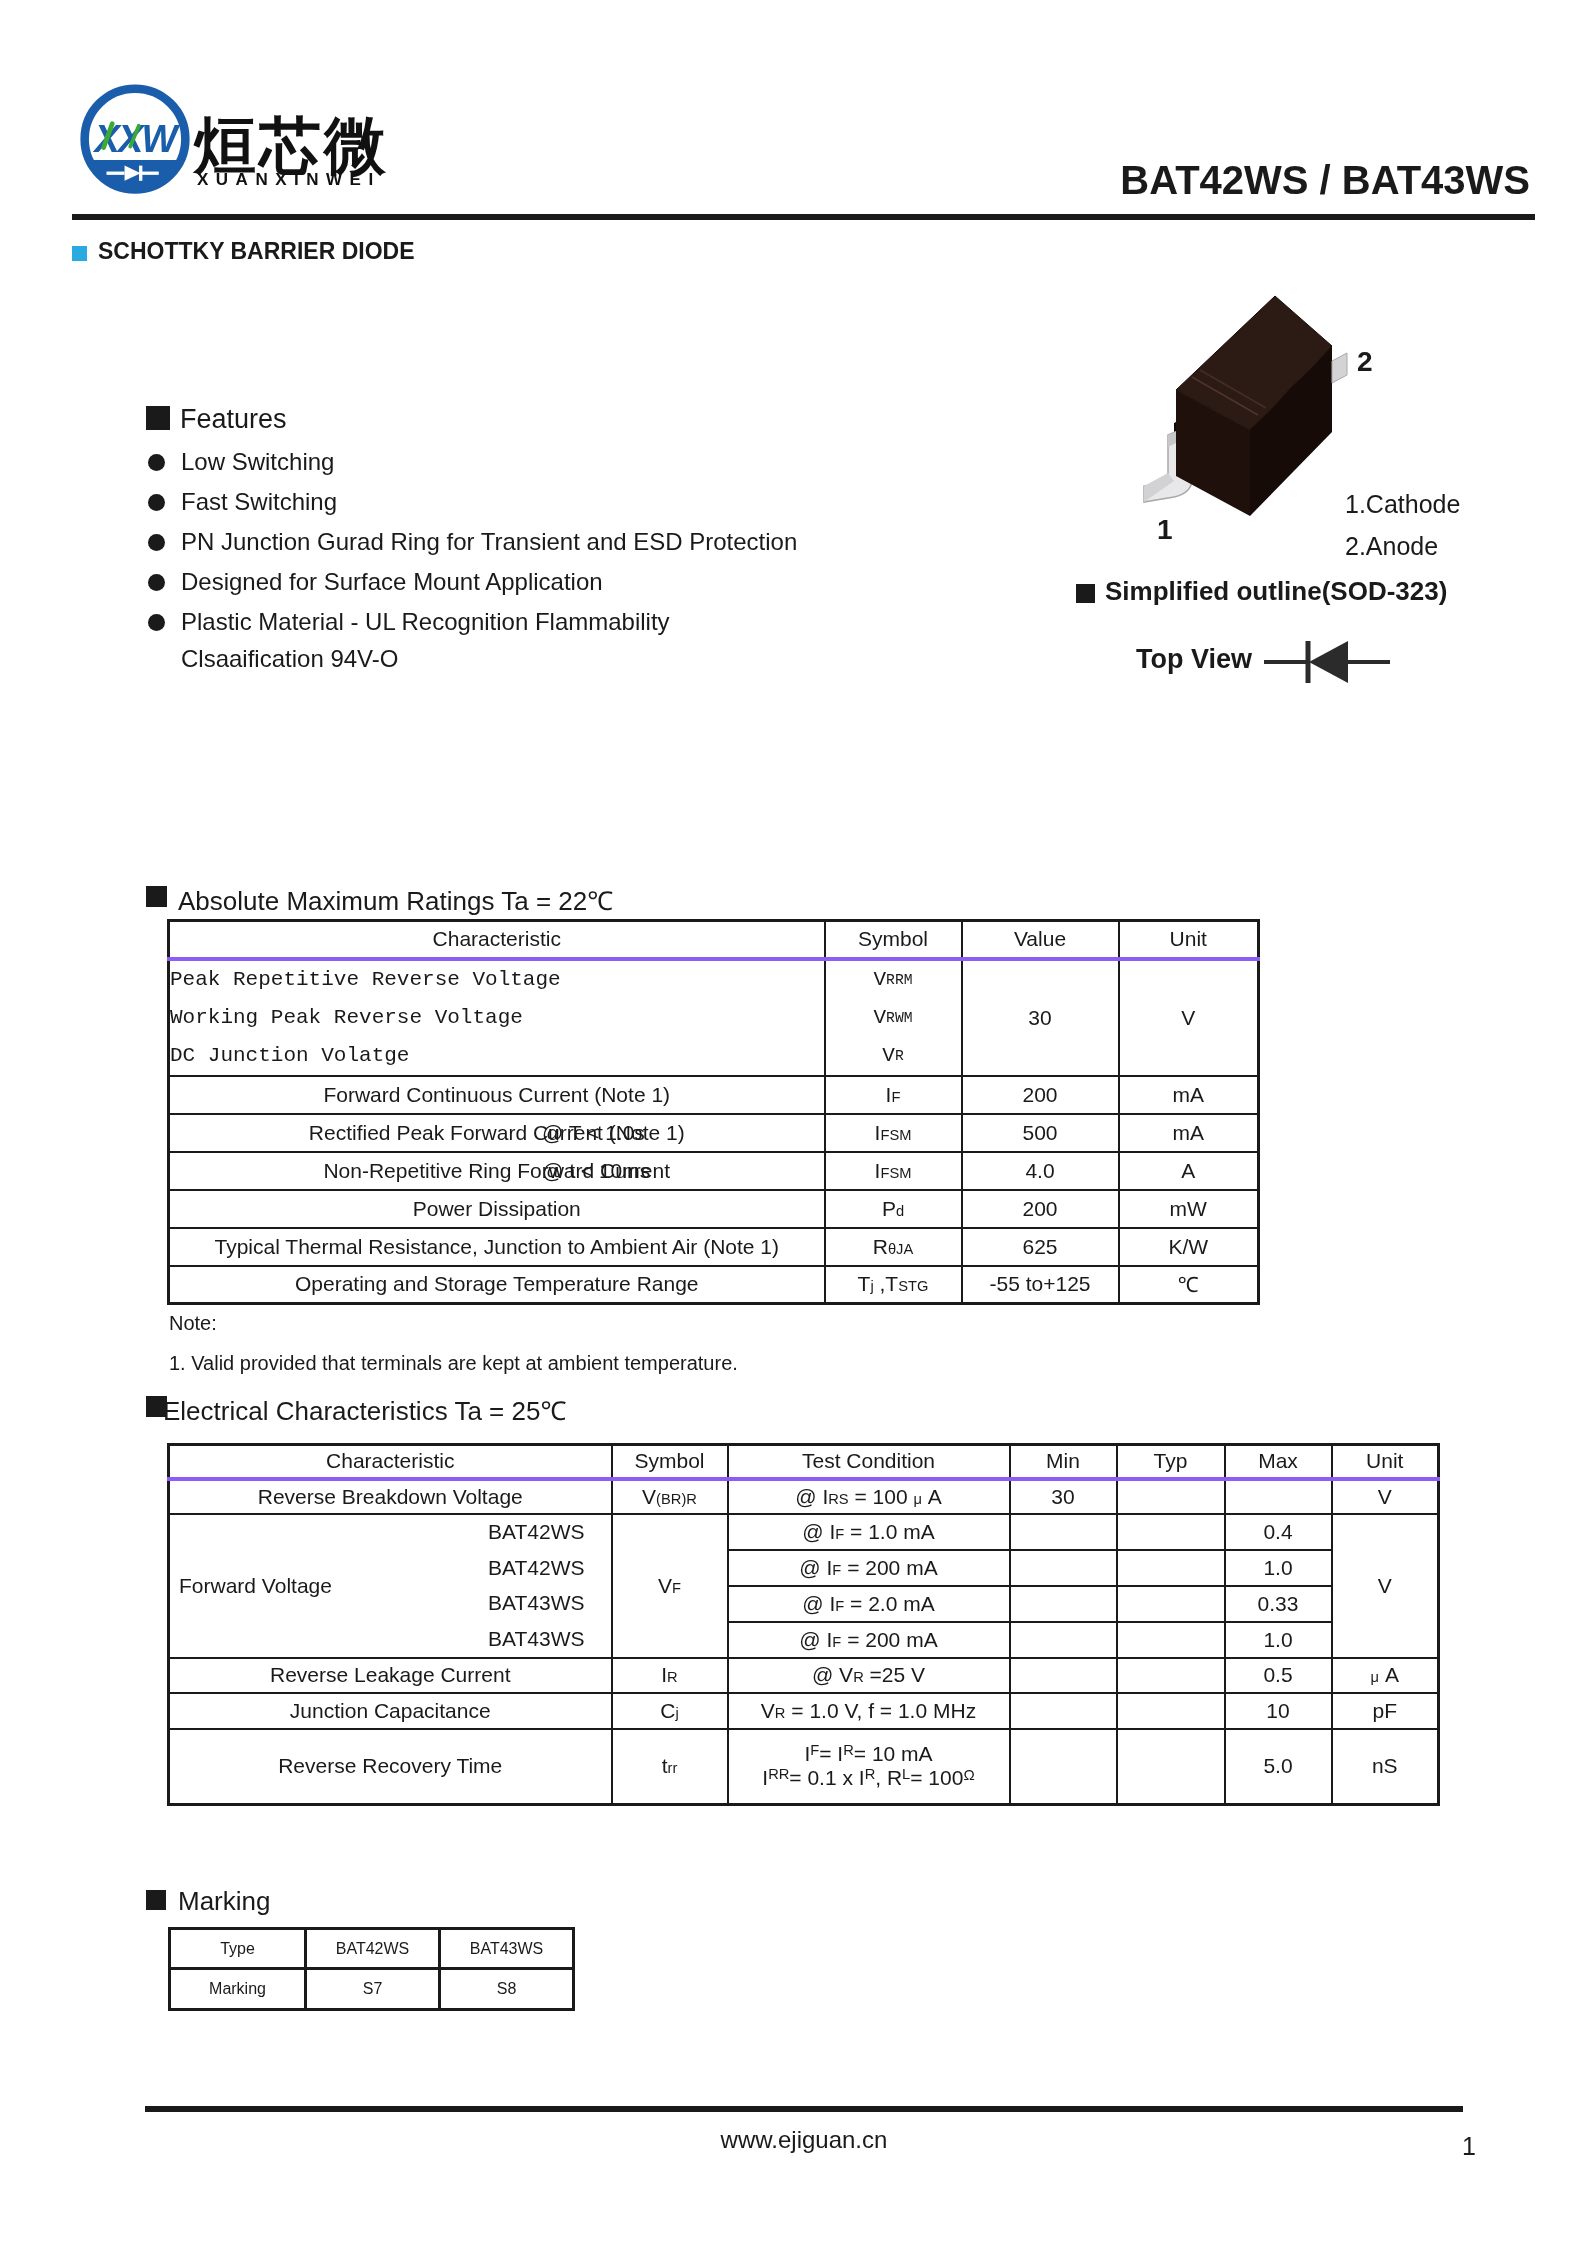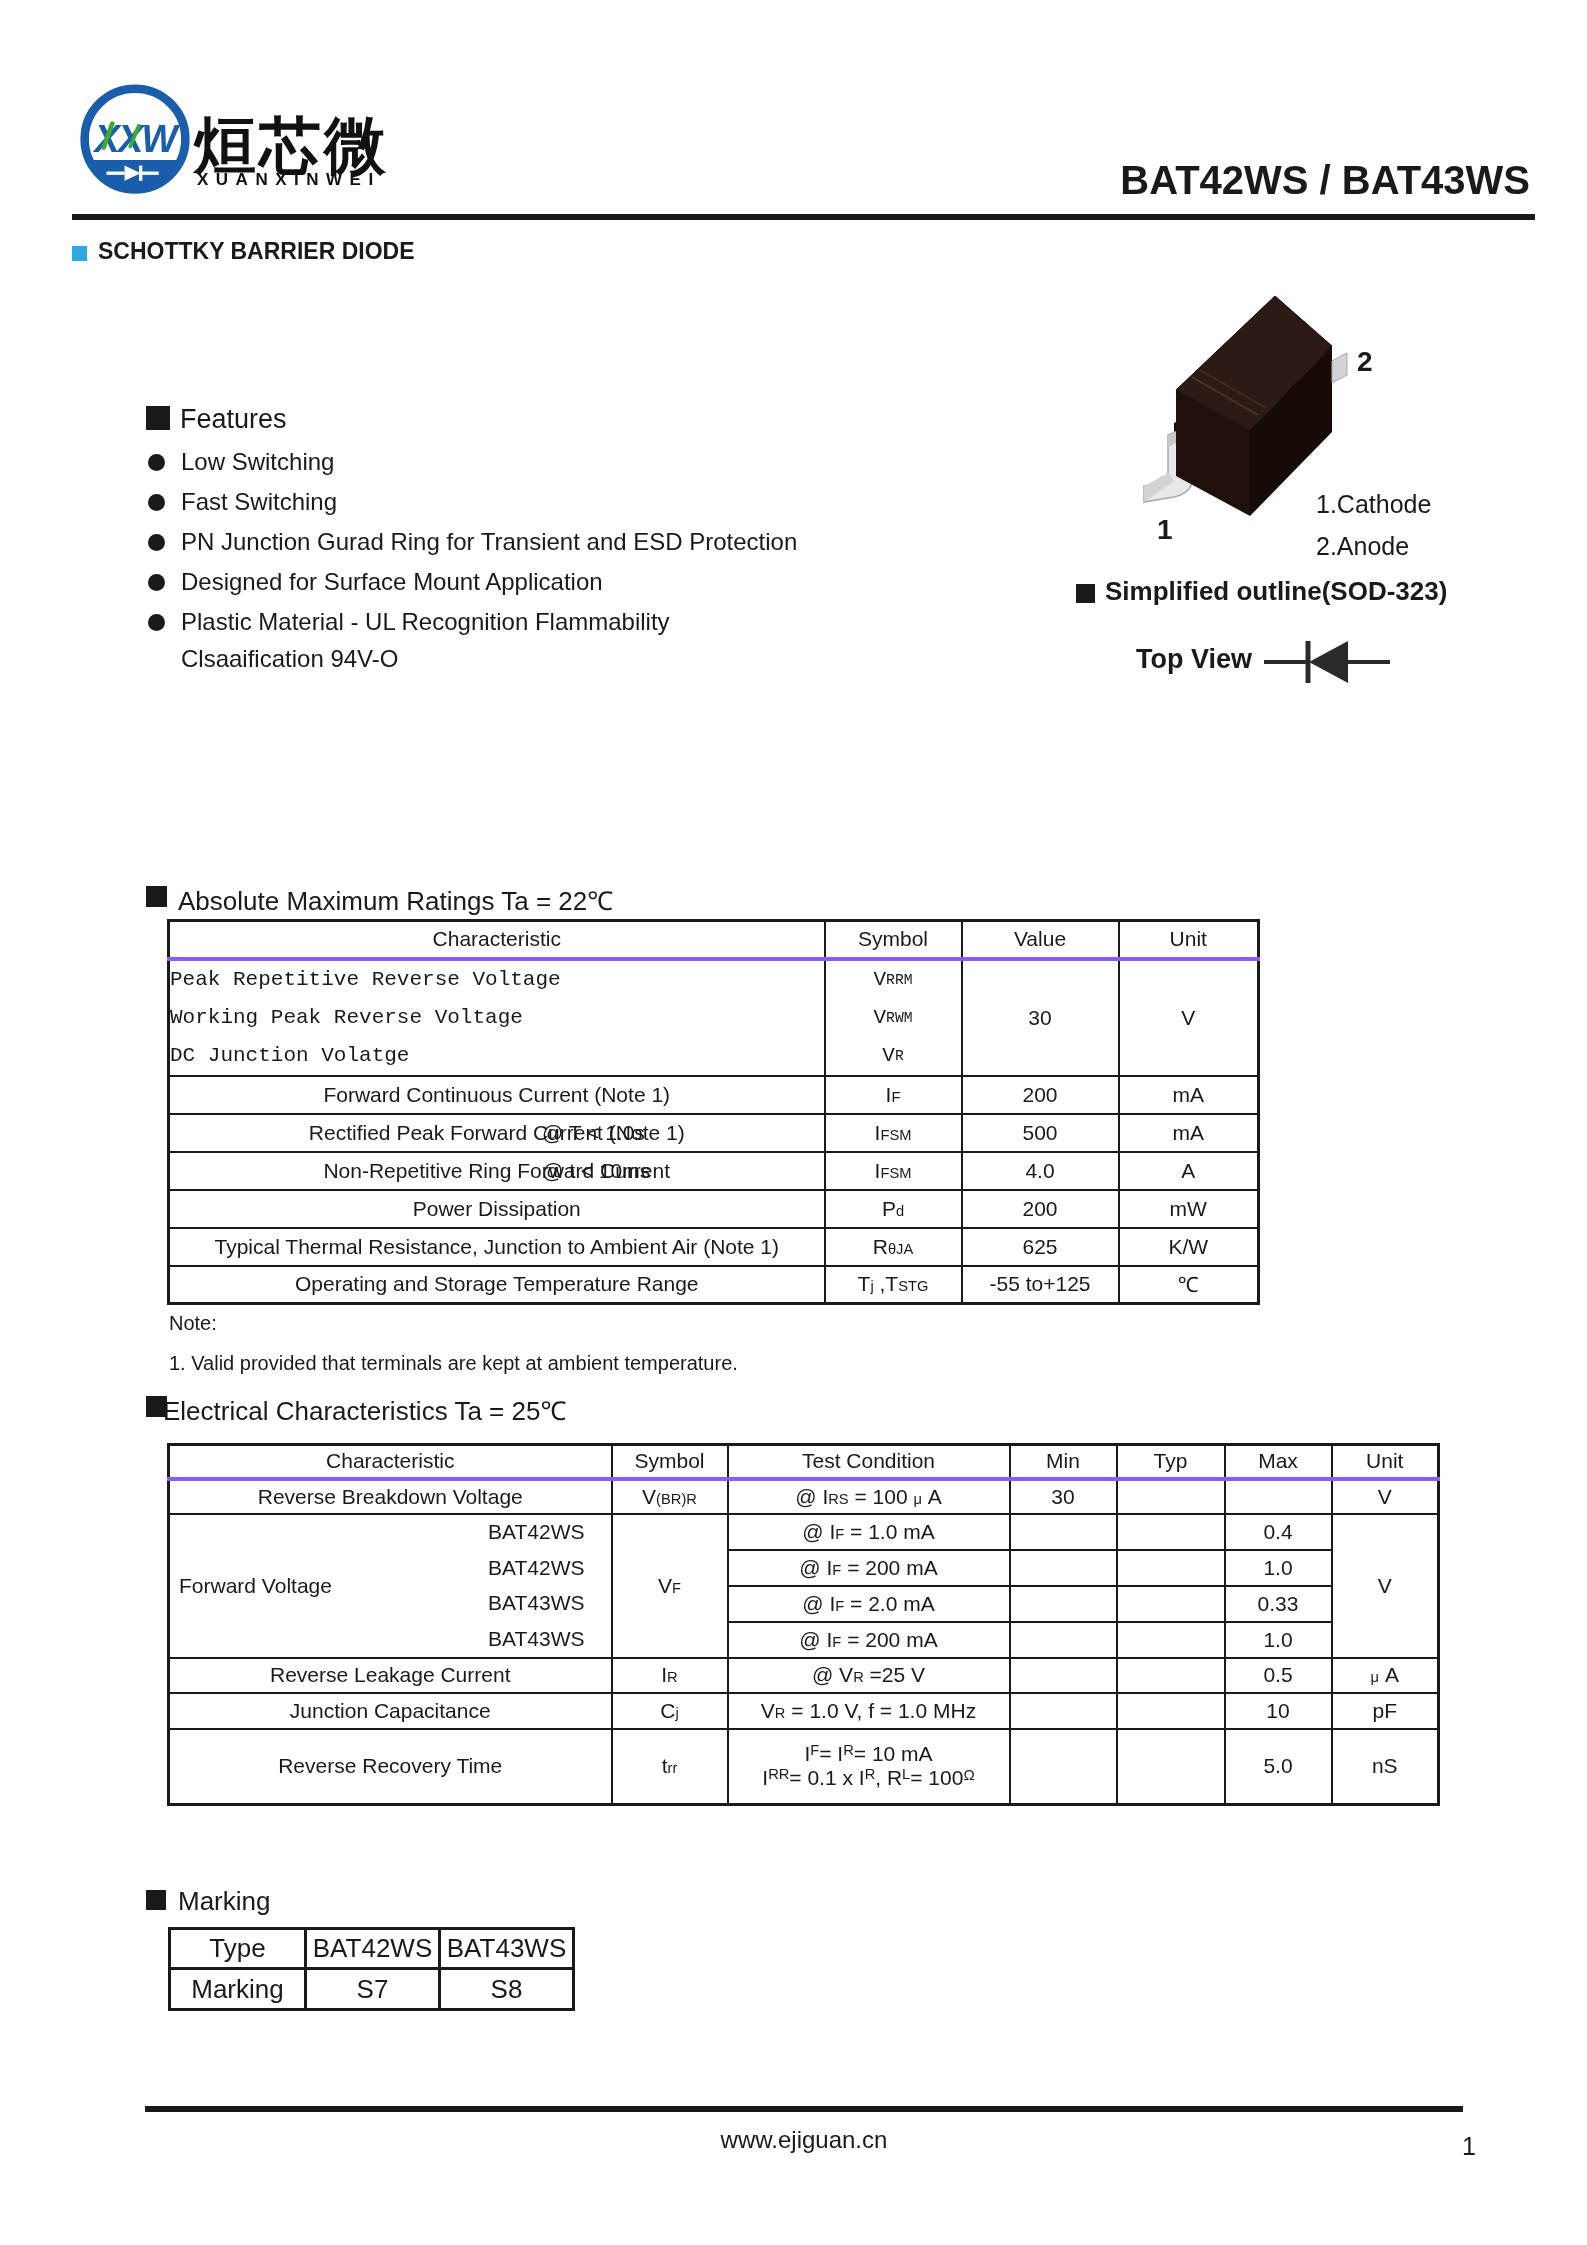--- a/index.html
+++ b/index.html
@@ -18,21 +18,21 @@
   
   .feat-title{left:180px;top:404px;font-size:27px;}
   .feat-list{left:148px;top:442px;width:700px;}
   .feat-row{height:40px;display:flex;align-items:center;}
   .feat-bullet{width:17px;height:17px;border-radius:50%;background:#1a1a1a;margin-right:16px;flex:0 0 auto;}
   .feat-text{font-size:24px;}
   .feat-cont{left:181px;top:645px;font-size:24px;}
 
   
   .pin-big{font-size:28px;font-weight:bold;}
-  .pin-name{left:1316px;font-size:25px;}
+  .pin-name{left:1345px;font-size:25px;}
   .outline-title{left:1105px;top:576px;font-size:26px;font-weight:bold;}
   .topview-label{left:1136px;top:644px;font-size:27px;font-weight:bold;}
 
   
   .sec-title{font-size:26px;}
 
   
   table.dt{border-collapse:collapse;table-layout:fixed;border:3px solid #1a1a1a;font-size:21px;background:#fff;}
   table.dt th,table.dt td{border:2px solid #1a1a1a;font-weight:normal;text-align:center;
       padding:0;vertical-align:middle;overflow:hidden;}
@@ -48,21 +48,21 @@
   tr.h34{height:34px;} tr.h35{height:35px;} tr.h36{height:36px;} tr.h76{height:76px;}
   tr.h40{height:40px;} tr.h41{height:41px;}
   .fv-label{position:absolute;left:9px;top:50%;transform:translateY(-50%);}
   .fv-types{position:absolute;right:26px;top:0;bottom:0;display:flex;flex-direction:column;}
   .fv-types div{flex:1;display:flex;align-items:center;justify-content:flex-end;}
   .c2l{display:flex;flex-direction:column;justify-content:center;height:100%;}
   .c2l div{display:flex;justify-content:center;}
 
   .note{font-size:20px;}
 
-  table.mk{border-collapse:collapse;table-layout:fixed;border:3px solid #1a1a1a;font-size:26px;background:#fff;}
+  table.mk{border-collapse:collapse;table-layout:fixed;border:3px solid #1a1a1a;font-size:16px;background:#fff;}
   table.mk td{border:3px solid #1a1a1a;text-align:center;padding:0;}
 
   
   .footer-rule{left:145px;top:2106px;width:1318px;height:6px;background:#1a1a1a;}
   .website{left:145px;top:2126px;width:1318px;text-align:center;font-size:24px;}
   .page-num{left:1462px;top:2132px;font-size:25px;}
 </style>
 </head>
 <body>
 

